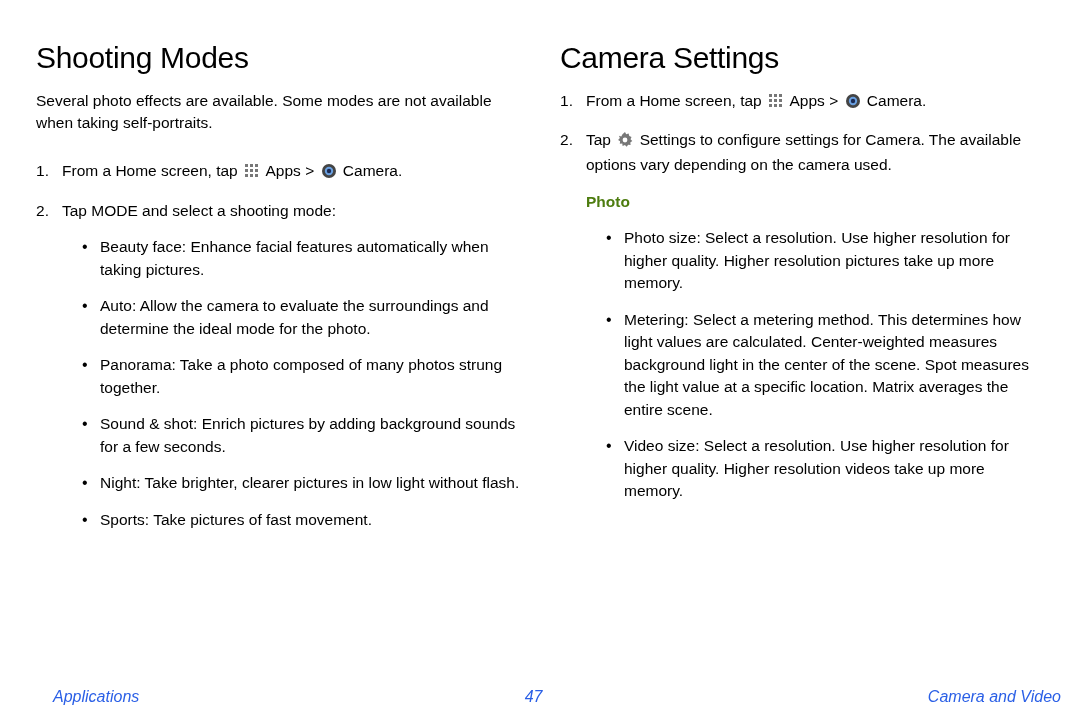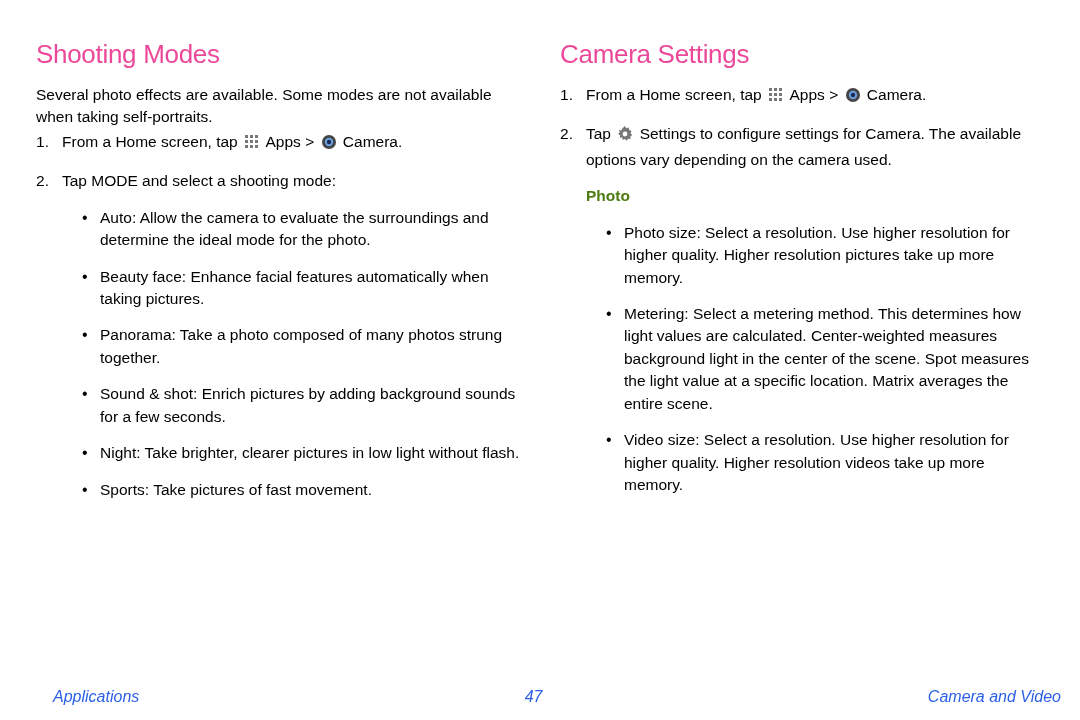--- a/index.html
+++ b/index.html
@@ -17,28 +17,28 @@
     gap: 40px;
     height: 680px;
   }
   .col {
     flex: 1;
     font-size: 15.5px;
     line-height: 1.45;
     color: #000;
   }
   h1 {
-    color: #ec4899;
+    color: #000000;
     font-weight: 400;
-    font-size: 26px;
+    font-size: 30px;
     margin-bottom: 10px;
     letter-spacing: -0.3px;
   }
   .intro {
-    margin-bottom: 2px;
+    margin-bottom: 26px;
   }
   ol.steps {
     list-style: none;
     counter-reset: step;
     padding-left: 0;
   }
   ol.steps > li {
     counter-increment: step;
     position: relative;
     padding-left: 26px;
@@ -123,22 +123,22 @@
               <circle cx="8" cy="8" r="7" fill="#444"></circle>
               <circle cx="8" cy="8" r="4.2" fill="#6aa0e0"></circle>
               <circle cx="8" cy="8" r="2.2" fill="#1b2b55"></circle>
             </svg></span>
         <span class="b">Camera</span><span>.</span>
       </li>
       <li>
         <span>Tap </span><span class="b">MODE</span><span> and select a shooting mode:</span>
 
         <ul class="bullets">
+          <li><span class="b">Beauty face</span><span>: Enhance facial features automatically when taking pictures.</span></li>
           <li><span class="b">Auto</span><span>: Allow the camera to evaluate the surroundings and determine the ideal mode for the photo.</span></li>
-          <li><span class="b">Beauty face</span><span>: Enhance facial features automatically when taking pictures.</span></li>
           <li><span class="b">Panorama</span><span>: Take a photo composed of many photos strung together.</span></li>
           <li><span class="b">Sound &amp; shot</span><span>: Enrich pictures by adding background sounds for a few seconds.</span></li>
           <li><span class="b">Night</span><span>: Take brighter, clearer pictures in low light without flash.</span></li>
           <li><span class="b">Sports</span><span>: Take pictures of fast movement.</span></li>
         </ul>
       </li>
     </ol>
   </div>
 
   <div class="col">

